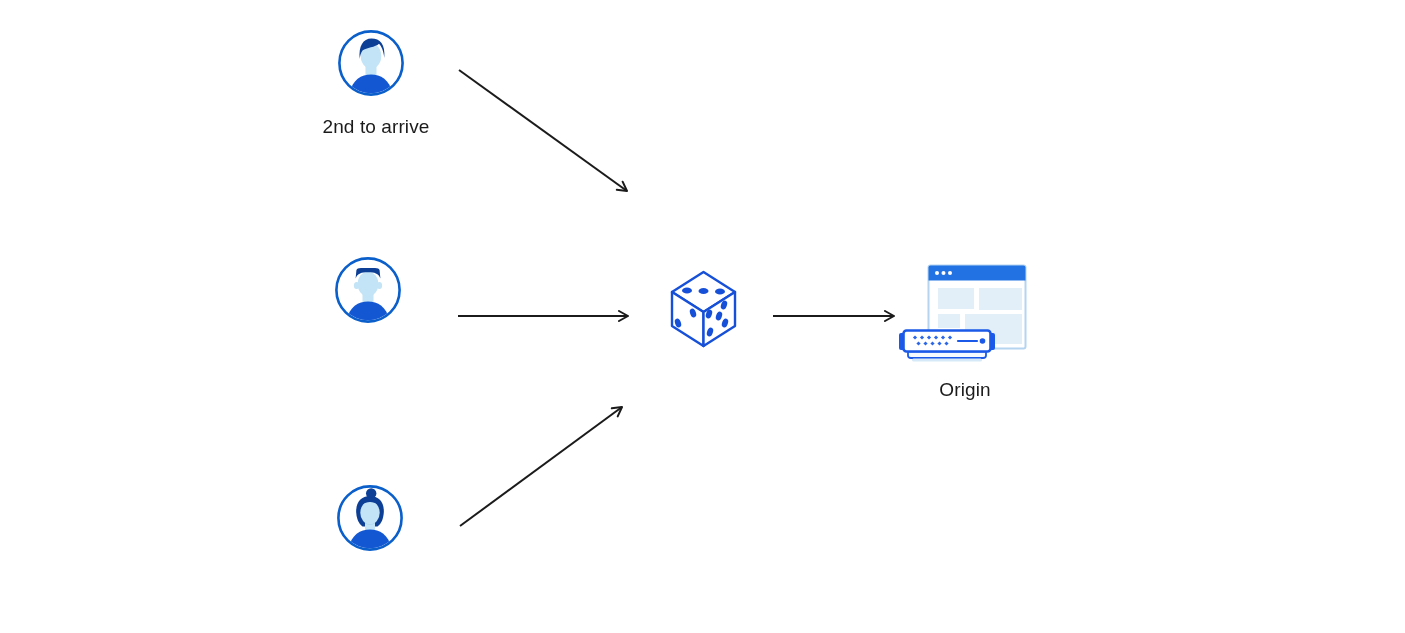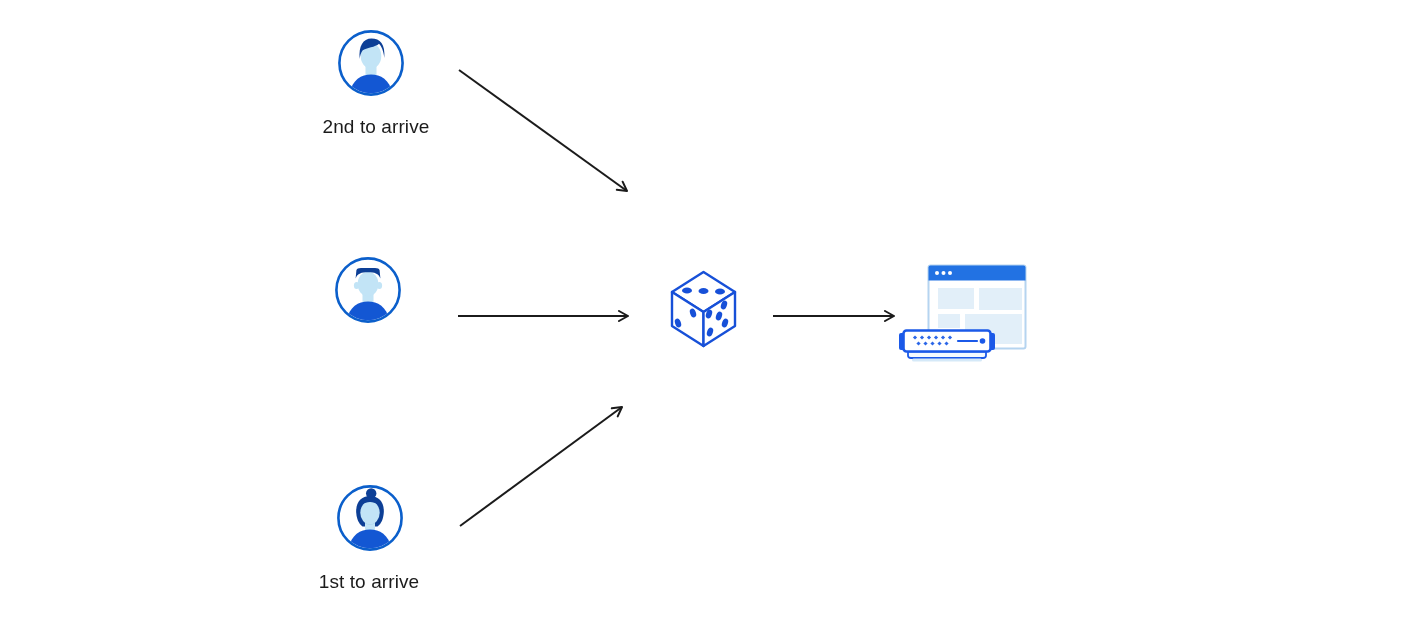--- a/index.html
+++ b/index.html
@@ -83,21 +83,20 @@
       <path d="M33,11 C24,11 18.6,17.5 19.2,27.5 C19.6,33.5 21.5,38.5 25.5,41.5
                L40.5,41.5 C44.5,38.5 46.4,33.5 46.8,27.5 C47.4,17.5 42,11 33,11 Z" fill="#0d3f96"></path>
       <path d="M28,35 h10 v10 c0,0 -2.2,1.5 -5,1.5 c-2.8,0 -5,-1.5 -5,-1.5 Z" fill="#c2e4f6"></path>
       <path d="M28,35 h10 v3 c-3.2,2.2 -6.8,2.2 -10,0 Z" fill="#9ccae8"></path>
       <path d="M33,44.5 C23,44.5 13.5,50 11,66 L55,66 C52.5,50 43,44.5 33,44.5 Z" fill="#1357d3"></path>
       <ellipse cx="33" cy="27.8" rx="9.7" ry="11.7" fill="#c2e4f6"></ellipse>
       <path d="M20.8,29.5 C20,16.5 26,12 33,12 C40,12 46,16.5 45.2,29.5
                C44.2,20.5 40.5,17.5 33,17 C25.5,17.5 21.8,20.5 20.8,29.5 Z" fill="#0d3f96"></path>
     </g>
   </svg>
-  <div id="label-3" class="client-label">1st to arrive</div>
 
   <svg id="dice" class="abs" width="67" height="80" viewBox="0 0 67 80">
     <g stroke="#1750d8" stroke-width="2.4" fill="#ffffff" stroke-linejoin="round">
       <path d="M33.5,2 L65,22 L33.5,42 L2,22 Z"></path>
       <path d="M2,22 L33.5,42 L33.5,76 L2,56 Z"></path>
       <path d="M65,22 L33.5,42 L33.5,76 L65,56 Z"></path>
     </g>
     <g fill="#1750d8">
 
       <ellipse cx="17" cy="20.5" rx="5" ry="3"></ellipse>
@@ -147,20 +146,21 @@
         <rect x="-1.5" y="-1.5" width="3" height="3" transform="translate(20.5 81.5) rotate(45)"></rect>
         <rect x="-1.5" y="-1.5" width="3" height="3" transform="translate(27.5 81.5) rotate(45)"></rect>
         <rect x="-1.5" y="-1.5" width="3" height="3" transform="translate(34.5 81.5) rotate(45)"></rect>
         <rect x="-1.5" y="-1.5" width="3" height="3" transform="translate(41.5 81.5) rotate(45)"></rect>
         <rect x="-1.5" y="-1.5" width="3" height="3" transform="translate(48.5 81.5) rotate(45)"></rect>
       </g>
       <line x1="60" y1="79" x2="79" y2="79" stroke="#1b59e8" stroke-width="2.2" stroke-linecap="round"></line>
       <circle cx="84.5" cy="79" r="2.8" fill="#1b59e8"></circle>
     </g>
   </svg>
+  <div id="origin-label" class="origin-label">Origin</div>
 
   <svg id="arrows" class="abs" viewBox="0 0 1405 633">
     <defs>
       <marker id="arrowhead" markerUnits="userSpaceOnUse" markerWidth="14" markerHeight="14" refX="11" refY="6" orient="auto">
         <path d="M2,1 L11,6 L2,11" fill="none" stroke="#1b1b1b" stroke-width="2" stroke-linecap="round" stroke-linejoin="round"></path>
       </marker>
     </defs>
     <g id="arrow-layer">
         <line x1="459" y1="70" x2="627" y2="191" class="arrow-line" marker-end="url(#arrowhead)"></line>
         <line x1="458" y1="316" x2="628" y2="316" class="arrow-line" marker-end="url(#arrowhead)"></line>

